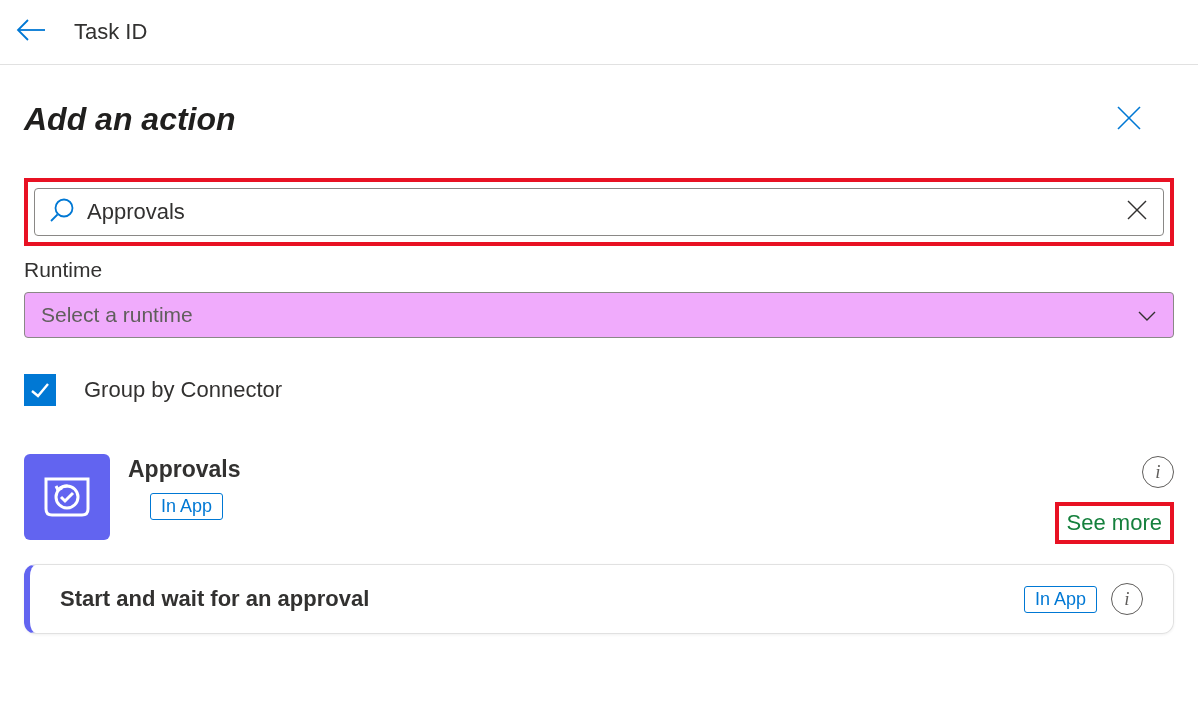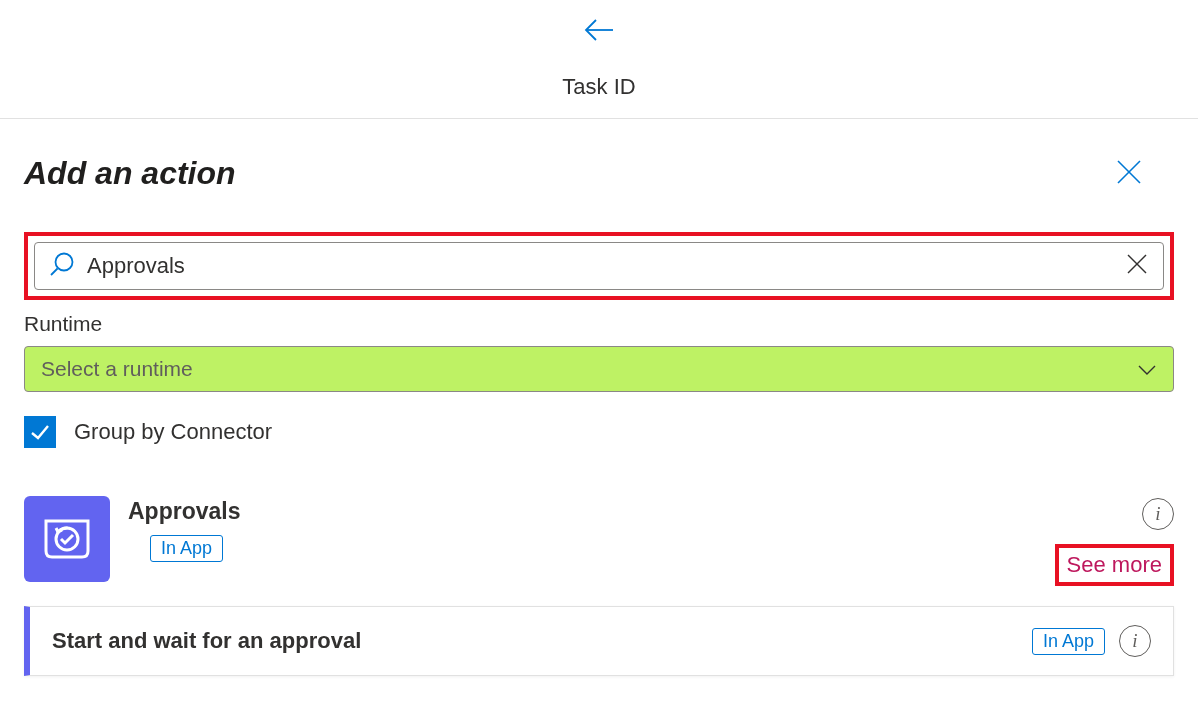--- a/index.html
+++ b/index.html
@@ -12,21 +12,20 @@
       background: #ffffff;
       width: 1198px;
       height: 708px;
     }
     .header {
       display: flex;
       align-items: center;
       padding: 18px 16px;
       border-bottom: 1px solid #e1e1e1;
       gap: 28px;
-      flex-direction: column;
     }
     .back-icon {
       color: #0078d4;
       cursor: pointer;
     }
     .header-title {
       font-size: 22px;
       font-weight: 400;
       color: #323130;
     }
@@ -97,33 +96,33 @@
     }
     .dropdown {
       display: flex;
       align-items: center;
       justify-content: space-between;
       border: 1px solid #8a8886;
       border-radius: 4px;
       padding: 10px 16px;
       font-size: 21px;
       cursor: pointer;
-      background: #bef264;
+      background: #f0abfc;
     }
     .dropdown.placeholder {
       color: #605e5c;
     }
     .chevron-icon {
       color: #323130;
     }
     .checkbox-row {
       display: flex;
       align-items: center;
-      gap: 18px;
-      margin-top: 24px;
+      gap: 28px;
+      margin-top: 36px;
     }
     .checkbox {
       width: 32px;
       height: 32px;
       background: #0078d4;
       display: flex;
       align-items: center;
       justify-content: center;
       cursor: pointer;
     }
@@ -191,31 +190,31 @@
       cursor: pointer;
       font-size: 19px;
       font-family: Georgia, serif;
       font-style: italic;
     }
     .see-more-wrapper {
       border: 4px solid #e81123;
       padding: 4px 8px;
     }
     .see-more {
-      color: #be185d;
+      color: #15803d;
       font-size: 22px;
       cursor: pointer;
     }
     .action-card {
       display: flex;
       align-items: center;
       border: 1px solid #e1e1e1;
       border-left: 6px solid #6264f0;
-      border-radius: 0;
-      padding: 18px 22px;
+      border-radius: 12px;
+      padding: 18px 30px;
       box-shadow: 0 1px 3px rgba(0,0,0,0.06);
     }
     .action-name {
       flex: 1;
       font-size: 22px;
       font-weight: 600;
       color: #323130;
     }
     .action-right {
       display: flex;

